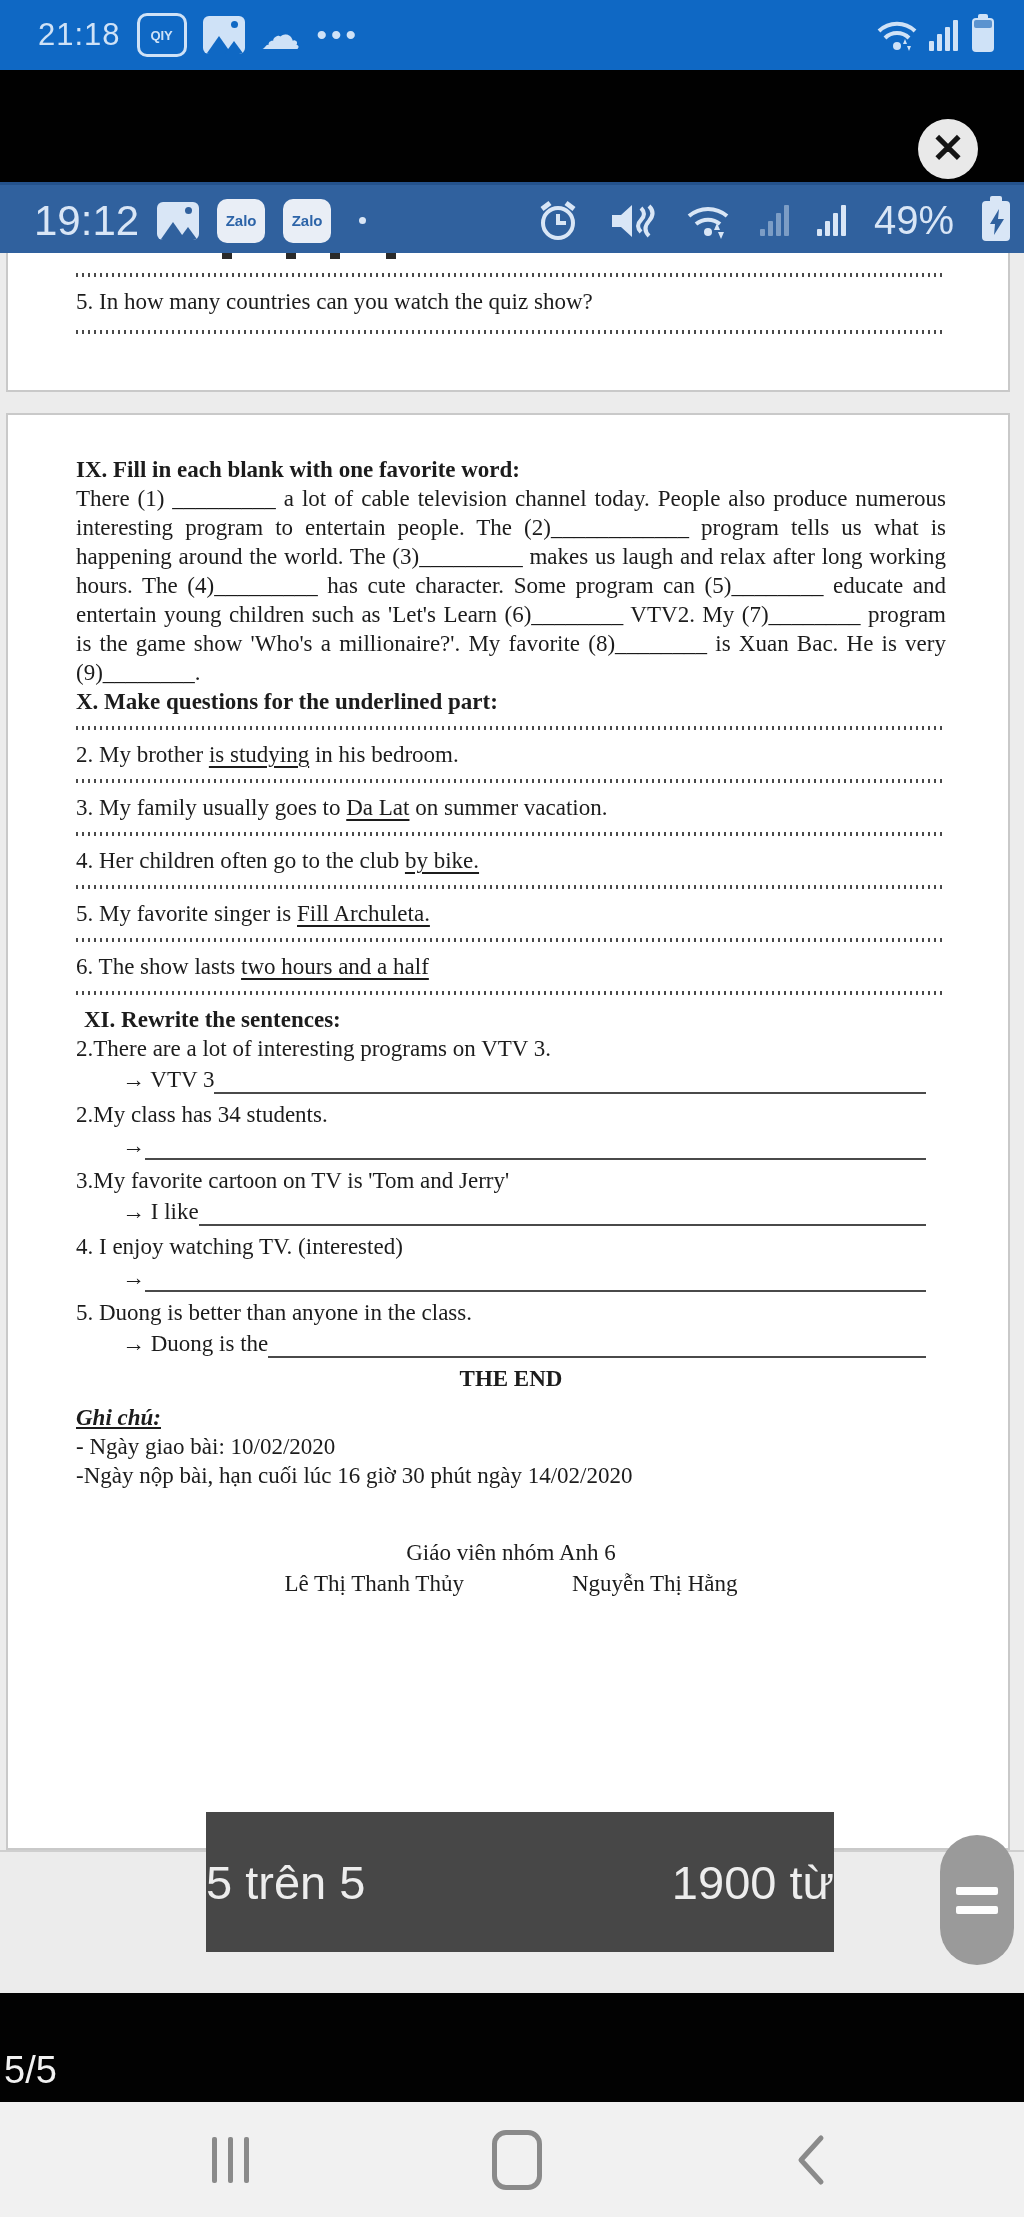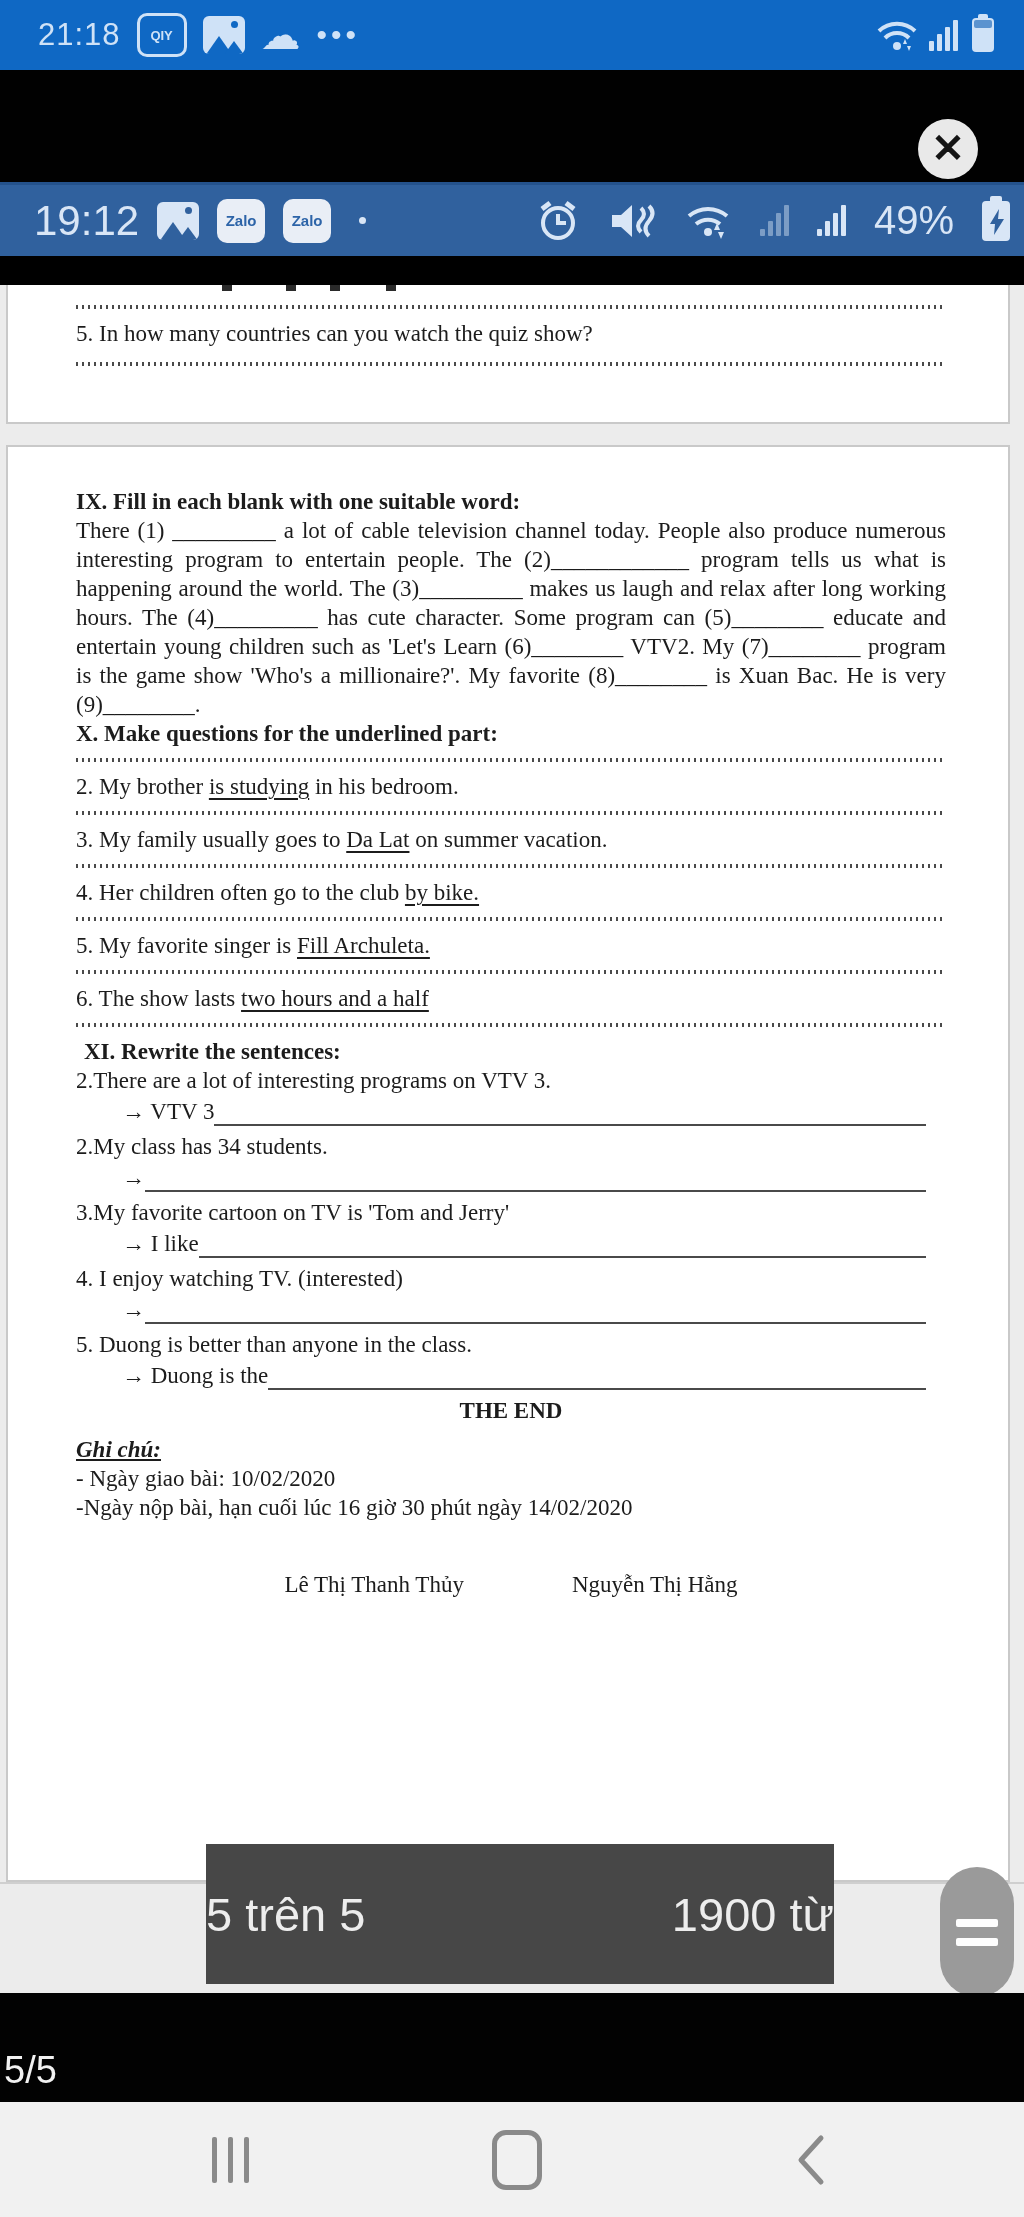--- a/index.html
+++ b/index.html
@@ -51,21 +51,21 @@
   .zalo-chip span{color:#2d64a8;font-weight:bold;font-size:15px;}
   .tiny-dot{width:7px;height:7px;border-radius:50%;background:#d9e6f6;margin-left:10px;}
   .sbi-right{margin-left:auto;display:flex;align-items:center;gap:28px;padding-right:14px;}
   .pct{font-size:40px;font-weight:300;}
   .battery-bolt{width:28px;height:40px;background:#d9e6f6;border-radius:4px;position:relative;}
   .battery-bolt:before{content:"";position:absolute;top:-5px;left:8px;width:12px;height:5px;background:#d9e6f6;border-radius:2px 2px 0 0;}
   .bolt{position:absolute;left:8px;top:8px;width:0;height:0;color:#30619e;font-size:24px;}
   .dim{opacity:.45;}
 
   
-  .content{position:absolute;left:0;top:253px;width:1024px;height:1740px;background:#ececec;margin-top:32px;}
+  .content{position:absolute;left:0;top:253px;width:1024px;height:1740px;background:#ececec;}
   .page-card{position:absolute;left:6px;width:1004px;background:#fff;border:2px solid #c9c9c9;box-sizing:border-box;}
   .page1{top:0;height:139px;border-top:none;}
   .page2{top:160px;height:1437px;padding:40px 62px 0 68px;}
   .cut-marks{position:absolute;top:0;left:0;height:6px;width:100%;}
   .cut-marks i{position:absolute;top:0;width:10px;height:6px;background:#2a2a2a;}
   .dotted{height:4px;margin:10px 0;
     background-image:repeating-linear-gradient(90deg,#4a4a4a 0 2px,transparent 2px 6px);}
   .page1 .inner{padding:10px 64px 0 68px;}
   .doc-text{font-size:23px;line-height:29px;}
   .doc-bold{font-weight:bold;}
@@ -211,21 +211,21 @@
     </div>
     <div class="inner">
       <div class="dotted"></div>
       <div class="doc-text">5. In how many countries can you watch the quiz show?</div>
       <div class="dotted" style="margin-top:14px"></div>
     </div>
   </div>
 
   <div class="page-card page2 doc-text">
 
-    <div class="doc-bold">IX. Fill in each blank with one suitable word:</div>
+    <div class="doc-bold">IX. Fill in each blank with one favorite word:</div>
     <div class="para">There (1) _________ a lot of cable television channel today. People also produce numerous interesting program to entertain people. The (2)____________ program tells us what is happening around the world. The (3)_________ makes us laugh and relax after long working hours. The (4)_________ has cute character. Some program can (5)________ educate and entertain young children such as 'Let's Learn (6)________ VTV2. My (7)________ program is the game show 'Who's a millionaire?'. My favorite (8)________ is Xuan Bac. He is very (9)________.</div>
 
     <div class="doc-bold">X. Make questions for the underlined part:</div>
 
     <div class="dotted"></div>
     <div class="q-item"><span>2. My brother </span><span class="u">is studying</span><span> in his bedroom.</span></div>
     <div class="dotted"></div>
     <div class="q-item"><span>3. My family usually goes to </span><span class="u">Da Lat</span><span> on summer vacation.</span></div>
     <div class="dotted"></div>
     <div class="q-item"><span>4. Her children often go to the club </span><span class="u">by bike.</span><span></span></div>
@@ -268,20 +268,21 @@
         <span class="writeline"></span>
       </div>
 
     <div class="doc-bold center-line">THE END</div>
 
     <div class="ghi-chu">Ghi chú:</div>
     <div>- Ngày giao bài: 10/02/2020</div>
     <div>-Ngày nộp bài, hạn cuối lúc 16 giờ 30 phút ngày 14/02/2020</div>
 
     <div class="teacher-block">
+      <div>Giáo viên nhóm Anh 6</div>
       <div class="teacher-names">
         <span>Lê Thị Thanh Thủy</span>
         <span>Nguyễn Thị Hằng</span>
       </div>
     </div>
   </div>
 
   <div class="page-bottom-line"></div>
 
   <div class="toast">

